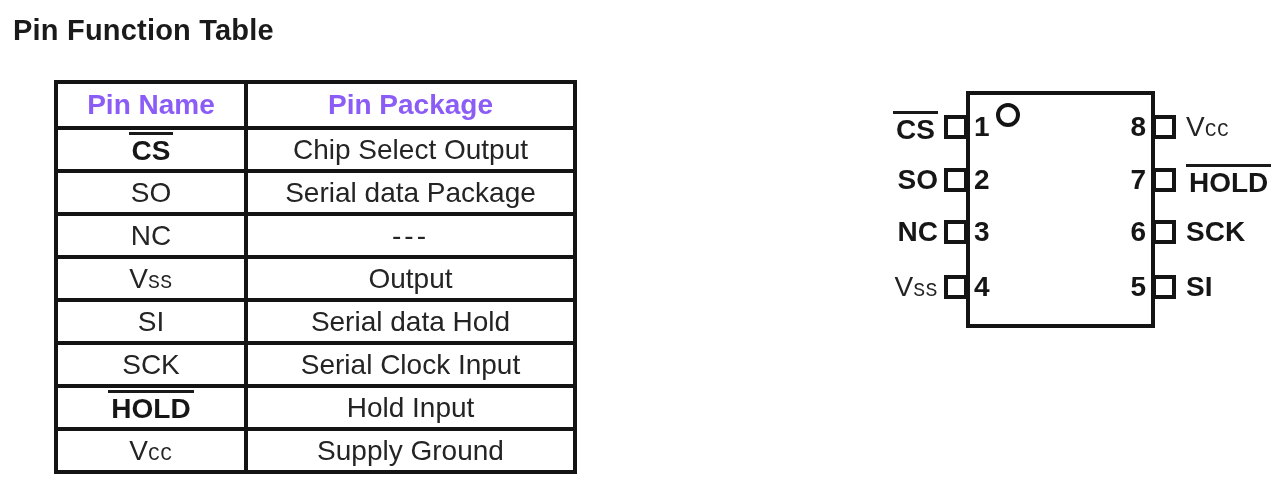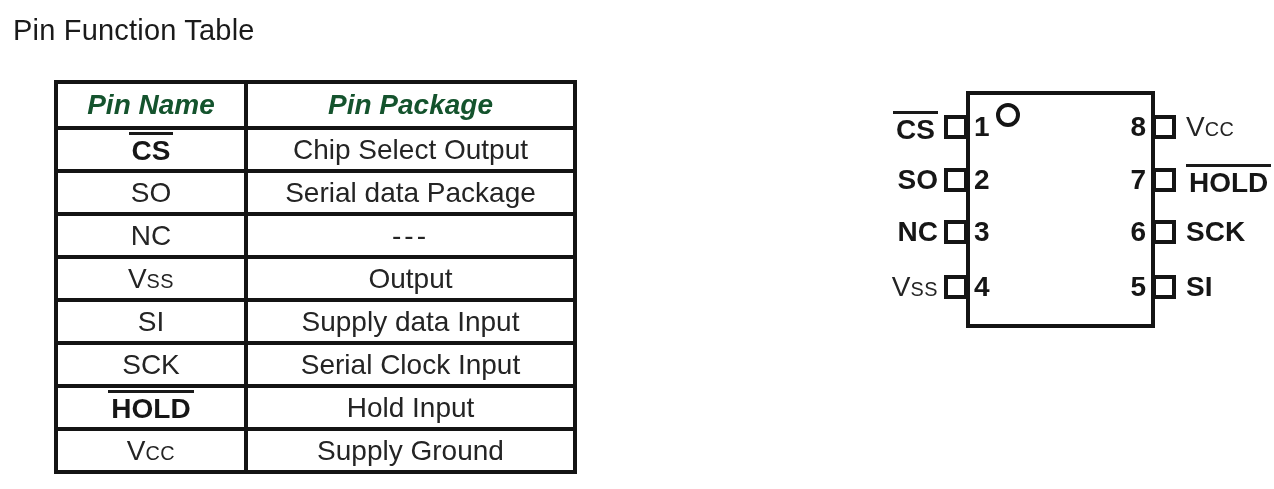--- a/index.html
+++ b/index.html
@@ -1,43 +1,43 @@
 <!DOCTYPE html>
 <html><head>
 <meta charset="utf-8">
 <style>
   html,body{margin:0;padding:0;background:#fff;}
   .canvas{
     position:relative;width:1274px;height:489px;background:#ffffff;
     font-family:"Liberation Sans",sans-serif;color:#222;overflow:hidden;
   }
   .fig-title{
-    position:absolute;font-size:29px;font-weight:normal;color:#1a1a1a;
+    position:absolute;font-size:29px;font-weight:bold;color:#1a1a1a;
     white-space:nowrap;letter-spacing:0.2px;text-align:right;
   }
   #left-title{left:13px;top:14px;}
   #right-title{left:947px;top:14px;}
 
   
   table.pin-table{
     position:absolute;left:54px;top:80px;width:523px;
     border-collapse:collapse;table-layout:fixed;background:#fff;
   }
   .pin-table th,.pin-table td{
     border:4px solid #141414;text-align:center;vertical-align:middle;
     font-size:28px;padding:0;color:#242424;overflow:hidden;
   }
-  .pin-table th{height:42px;font-weight:bold;color:#14532d;font-style:italic;}
+  .pin-table th{height:42px;font-weight:bold;color:#8b5cf6;}
   .pin-table td{height:39px;font-weight:normal;}
   .bold{font-weight:bold;color:#161616;}
   .overline{
     display:inline-block;border-top:3px solid #1a1a1a;
     padding:1px 3px 0 3px;line-height:1.05;
   }
-  .sc{font-size:0.71em;letter-spacing:0.5px;}
+  .sc{font-size:0.71em;letter-spacing:0.5px;font-family:Liberation Mono, monospace;}
   .dash{letter-spacing:3px;font-weight:bold;color:#2a2a2a;}
 
   
   .chip-body{
     position:absolute;left:966px;top:91px;width:189px;height:237px;
     border:4px solid #141414;box-sizing:border-box;background:#fff;
   }
   .pin1-circle{
     position:absolute;left:996px;top:103px;width:24px;height:24px;
     border:4px solid #141414;border-radius:50%;box-sizing:border-box;background:#fff;
@@ -88,21 +88,21 @@
         <tr>
           <td><span>NC</span></td>
           <td class="dash">---</td>
         </tr>
         <tr>
           <td><span>V<span class="sc">SS</span></span></td>
           <td>Output</td>
         </tr>
         <tr>
           <td><span>SI</span></td>
-          <td>Supply data Input</td>
+          <td>Serial data Hold</td>
         </tr>
         <tr>
           <td><span>SCK</span></td>
           <td>Serial Clock Input</td>
         </tr>
         <tr>
           <td><span class="overline bold">HOLD</span></td>
           <td>Hold Input</td>
         </tr>
         <tr>

